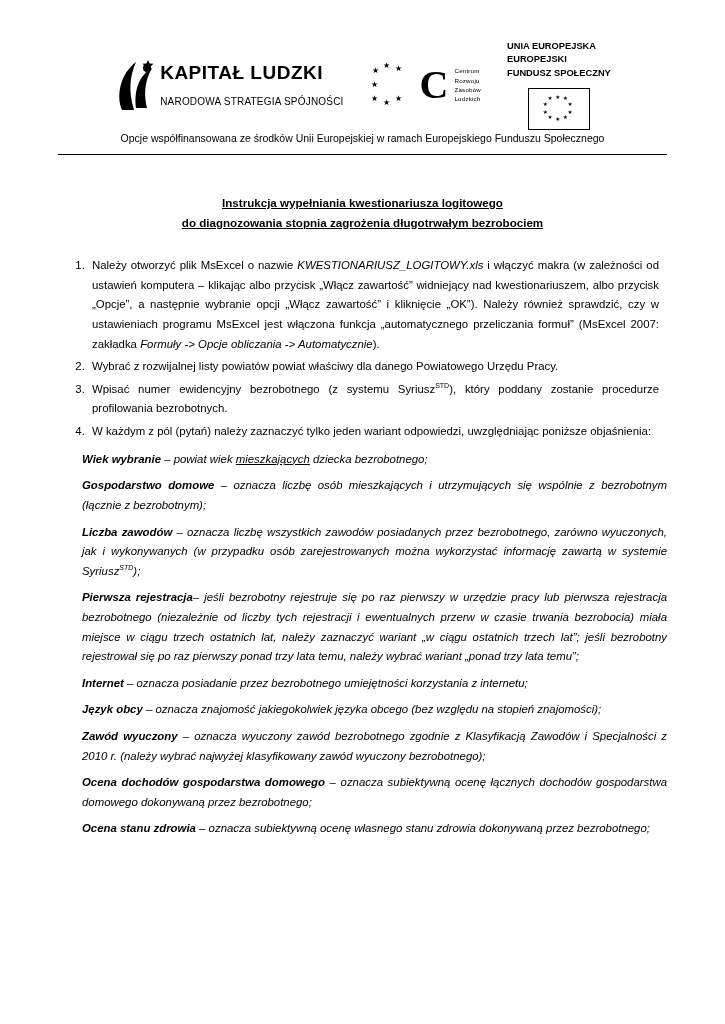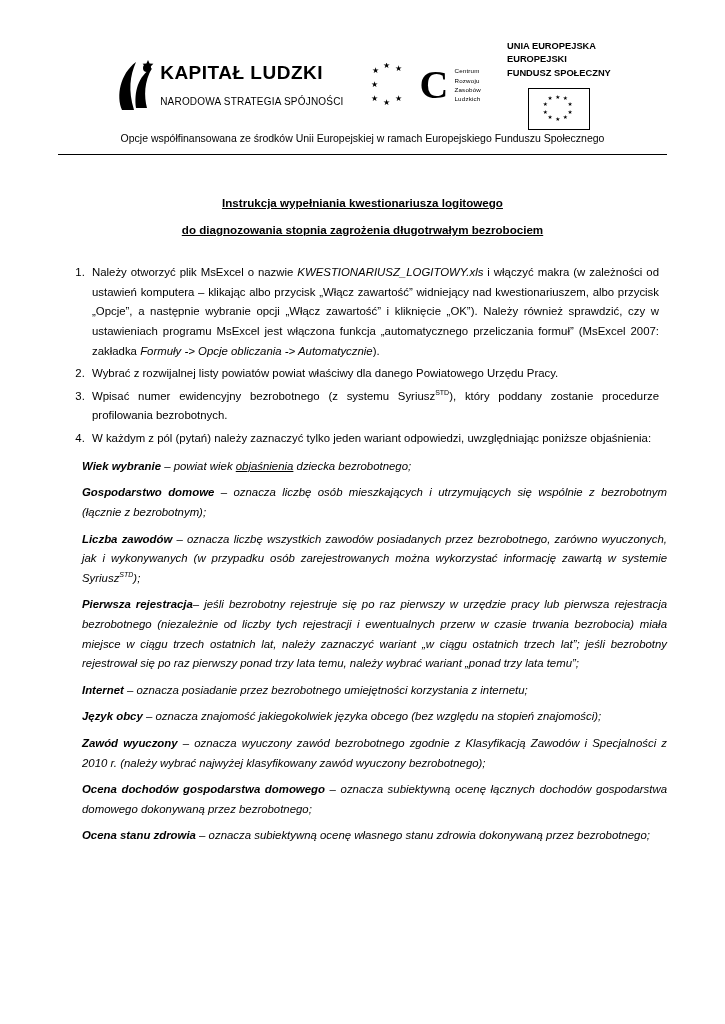--- a/index.html
+++ b/index.html
@@ -116,21 +116,21 @@
   .doc-title {
     text-align: center;
     font-size: 11.6px;
     font-weight: bold;
     margin-top: 42px;
     line-height: 1.0;
   }
   .doc-title .line {
     display: block;
     text-decoration: underline;
-    margin-bottom: 15px;
+    margin-bottom: 8px;
   }
 
   
   .content {
     margin-top: 28px;
     font-size: 11.4px;
     line-height: 1.72;
     text-align: justify;
   }
   ol.steps {
@@ -242,21 +242,21 @@
 
   <div class="content">
     <ol class="steps">
       <li><span class="rich"><span>Należy otworzyć plik MsExcel o nazwie </span><i>KWESTIONARIUSZ_LOGITOWY.xls</i><span> i włączyć makra (w zależności od ustawień komputera – klikając albo przycisk „Włącz zawartość” widniejący nad kwestionariuszem, albo przycisk „Opcje”, a następnie wybranie opcji „Włącz zawartość” i kliknięcie „OK”). Należy również sprawdzić, czy w ustawieniach programu MsExcel jest włączona funkcja „automatycznego przeliczania formuł” (MsExcel 2007: zakładka </span><i>Formuły -&gt; Opcje obliczania -&gt; Automatycznie</i><span>).</span></span></li>
       <li><span class="rich"><span>Wybrać z rozwijalnej listy powiatów powiat właściwy dla danego Powiatowego Urzędu Pracy.</span></span></li>
       <li><span class="rich"><span>Wpisać numer ewidencyjny  bezrobotnego (z systemu Syriusz</span><sup>STD</sup><span>), który poddany zostanie procedurze profilowania bezrobotnych.</span></span></li>
       <li><span class="rich"><span>W każdym z pól (pytań) należy zaznaczyć tylko jeden wariant odpowiedzi, uwzględniając poniższe objaśnienia:</span></span></li>
     </ol>
 
     <div class="defs">
-      <p><b>Wiek wybranie</b><span class="rich"><i> – powiat wiek </i><i style="text-decoration: underline;">objaśnienia</i><i> dziecka bezrobotnego;</i></span></p>
+      <p><b>Wiek wybranie</b><span class="rich"><i> – powiat wiek </i><i style="text-decoration: underline;">mieszkających</i><i> dziecka bezrobotnego;</i></span></p>
       <p><b>Gospodarstwo  domowe</b><span class="rich"><i> –  oznacza  liczbę  osób  mieszkających  i  utrzymujących  się  wspólnie z bezrobotnym (łącznie z bezrobotnym);</i></span></p>
       <p><b>Liczba zawodów</b><span class="rich"><i> – oznacza liczbę wszystkich zawodów posiadanych przez bezrobotnego, zarówno wyuczonych, jak i wykonywanych (w przypadku osób zarejestrowanych można wykorzystać informację zawartą w systemie Syriusz</i><sup>STD</sup><i>);</i></span></p>
       <p><b>Pierwsza rejestracja</b><span class="rich"><i>– jeśli bezrobotny rejestruje się po raz pierwszy w urzędzie pracy lub pierwsza rejestracja bezrobotnego (niezależnie od liczby tych rejestracji i ewentualnych przerw w czasie trwania bezrobocia) miała miejsce w ciągu trzech ostatnich lat, należy zaznaczyć wariant „w ciągu ostatnich trzech lat”; jeśli bezrobotny rejestrował się po raz pierwszy ponad trzy lata temu, należy wybrać wariant „ponad trzy lata temu”;</i></span></p>
       <p><b>Internet</b><span class="rich"><i> – oznacza posiadanie przez bezrobotnego umiejętności korzystania z internetu;</i></span></p>
       <p><b>Język obcy</b><span class="rich"><i> – oznacza znajomość jakiegokolwiek języka obcego (bez względu na stopień znajomości);</i></span></p>
       <p><b>Zawód  wyuczony</b><span class="rich"><i>  –  oznacza  wyuczony  zawód  bezrobotnego  zgodnie  z  Klasyfikacją  Zawodów i Specjalności z 2010 r. (należy wybrać najwyżej klasyfikowany zawód wyuczony bezrobotnego);</i></span></p>
       <p><b>Ocena dochodów gospodarstwa domowego</b><span class="rich"><i> – oznacza subiektywną ocenę łącznych dochodów gospodarstwa domowego dokonywaną przez bezrobotnego;</i></span></p>
       <p><b>Ocena  stanu  zdrowia</b><span class="rich"><i>  –  oznacza  subiektywną  ocenę  własnego  stanu  zdrowia  dokonywaną przez bezrobotnego;</i></span></p>
     </div>
   </div>

